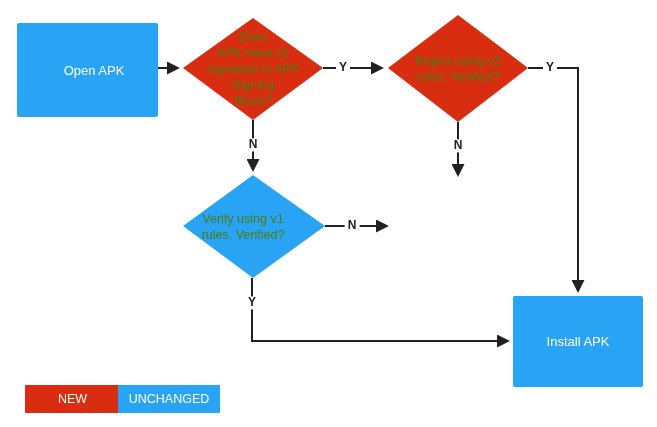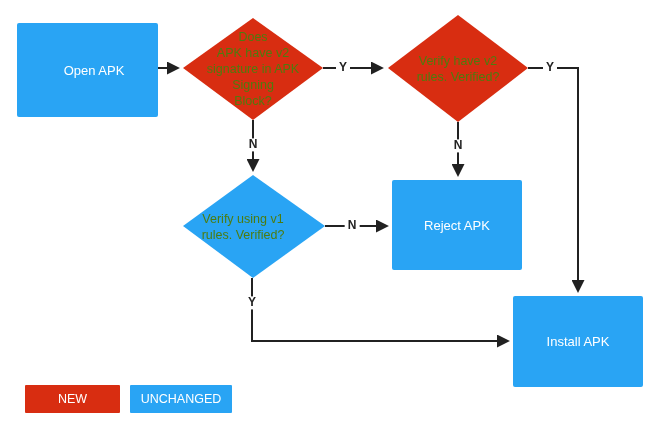--- a/index.html
+++ b/index.html
@@ -80,53 +80,50 @@
 
     <polygon points="253,18 323,68 253,120 183,68" style="fill: rgb(216, 45, 17);"></polygon>
     <polygon points="458,15 528,68 458,122 388,68" style="fill: rgb(216, 45, 17);"></polygon>
     <polygon points="253,175 325,226 253,278 183,226" style="fill: rgb(41, 164, 244);"></polygon>
   </svg>
 
   <div class="node" style="left: 17px; top: 23px; width: 128px; height: 94px; background-color: rgb(41, 164, 244); padding-left: 13px;">
     <span>Open APK</span>
   </div>
 
-  <div class="node" style="left: 392px; top: 180px; width: 130px; height: 90px; background-color: rgb(41, 164, 244);">
-    <span>Reject APK</span>
-  </div>
 
   <div class="node" style="left: 513px; top: 296px; width: 130px; height: 91px; background-color: rgb(41, 164, 244);">
     <span>Install APK</span>
   </div>
 
   <div class="diamond-text" style="left:185px; top:20px; width:136px; height:98px;">
     <div>Does</div>
     <div>APK have v2</div>
     <div>signature in APK</div>
     <div>Signing</div>
     <div>Block?</div>
   </div>
 
   <div class="diamond-text" style="left:390px; top:17px; width:136px; height:103px;">
-    <div>Verify have v2</div>
+    <div>Reject using v2</div>
     <div>rules. Verified?</div>
   </div>
 
   <div class="diamond-text" style="left:174px; top:177px; width:138px; height:99px;">
     <div>Verify using v1</div>
     <div>rules. Verified?</div>
   </div>
 
   <span class="edge-label" style="left:343px; top:68px;">Y</span>
   <span class="edge-label" style="left:253px; top:145px;">N</span>
   <span class="edge-label" style="left:550px; top:68px;">Y</span>
   <span class="edge-label" style="left:458px; top:146px;">N</span>
   <span class="edge-label" style="left:352px; top:226px;">N</span>
   <span class="edge-label" style="left:252px; top:303px;">Y</span>
 
   <div class="legend-box" style="left: 25px; top: 385px; width: 95px; height: 28px; background-color: rgb(216, 45, 17);">
     <span>NEW</span>
   </div>
-  <div class="legend-box" style="left: 130px; top: 385px; width: 102px; height: 28px; background-color: rgb(41, 164, 244);">
+  <div class="legend-box" style="left: 118px; top: 385px; width: 102px; height: 28px; background-color: rgb(41, 164, 244);">
     <span>UNCHANGED</span>
   </div>
 
 </div>
 
 </body></html>

